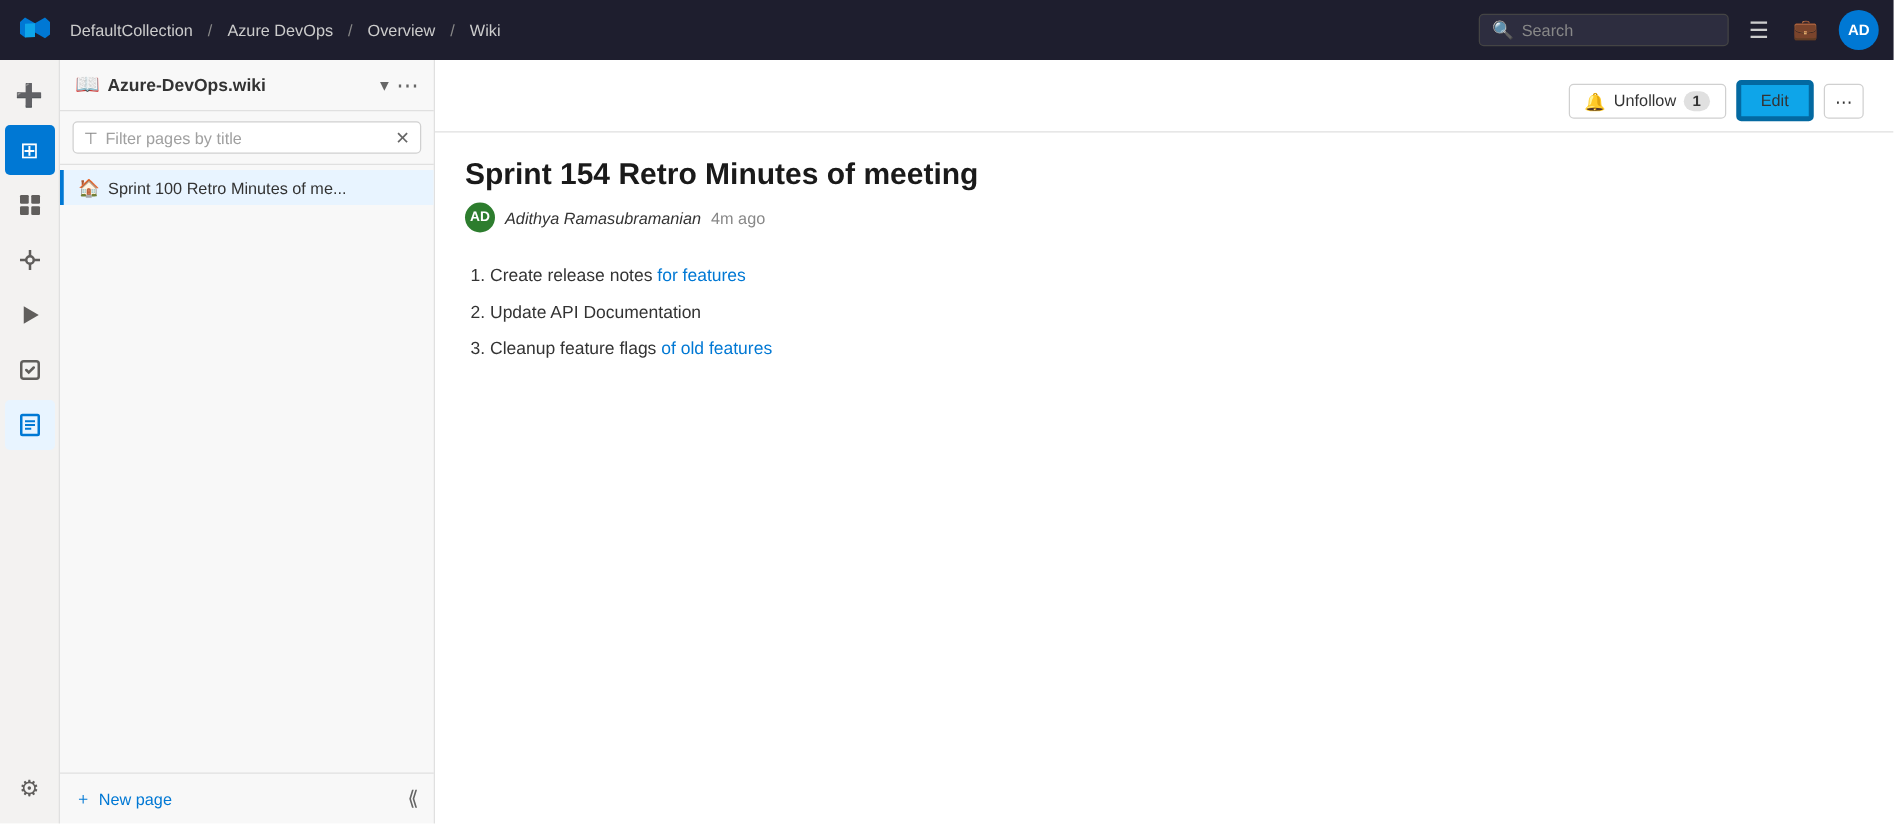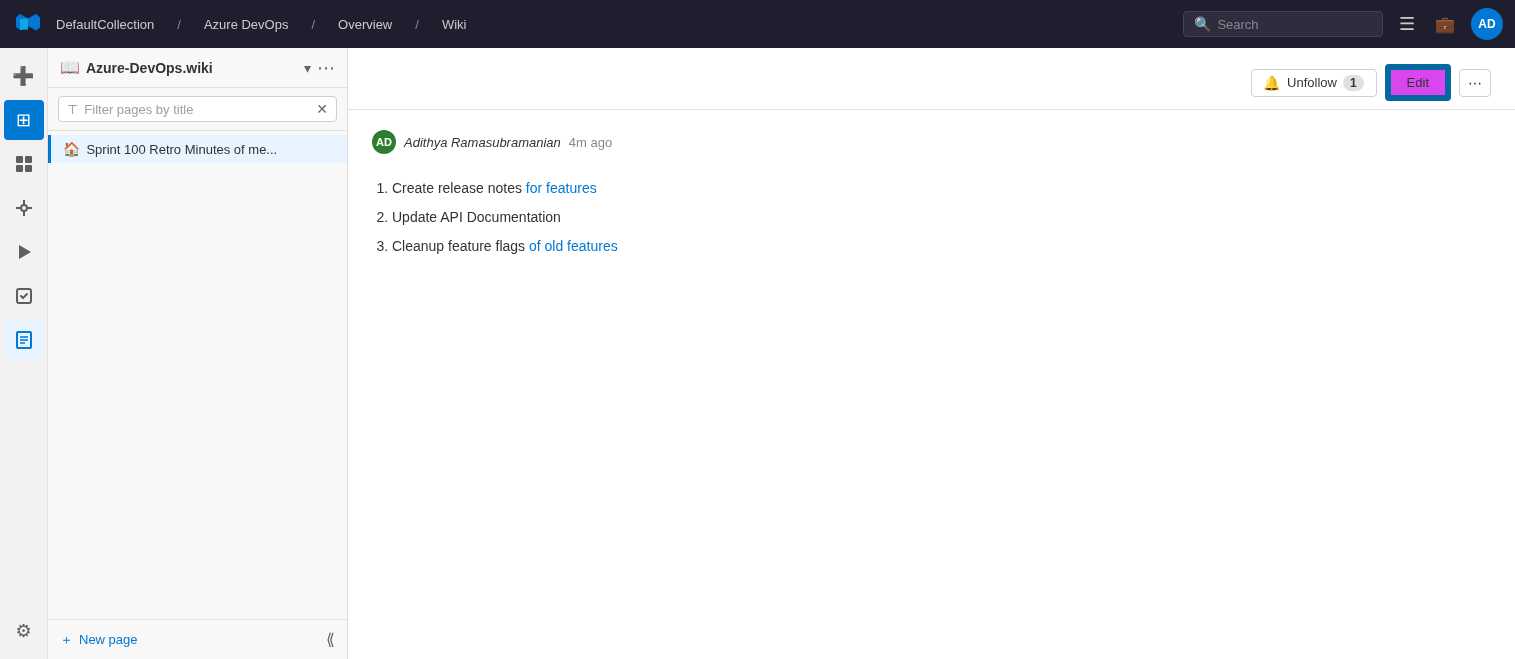--- a/index.html
+++ b/index.html
@@ -20,21 +20,21 @@
       height: 32px;
       margin-right: 12px;
       display: flex;
       align-items: center;
       justify-content: center;
     }
     .topbar-logo svg { width: 24px; height: 24px; }
     .breadcrumb {
       display: flex;
       align-items: center;
-      gap: 23px;
+      gap: 12px;
       color: #ccc;
       font-size: 13px;
       flex: 1;
     }
     .breadcrumb a { color: #ccc; text-decoration: none; cursor: pointer; }
     .breadcrumb-sep { color: #888; }
     .topbar-right {
       display: flex;
       align-items: center;
       gap: 12px;
@@ -251,23 +251,23 @@
     }
     .follow-count {
       background: #e0e0e0;
       border-radius: 10px;
       padding: 1px 7px;
       font-size: 12px;
       font-weight: 600;
     }
     .edit-btn {
       padding: 5px 16px;
-      border: 6px solid #0369a1;
-      border-radius: 4px;
-      background: #d946ef;
+      border: 4px solid #0369a1;
+      border-radius: 4px;
+      background: #0ea5e9;
       font-size: 13px;
       color: #333;
       cursor: pointer;
     }
     .more-btn {
       padding: 5px 8px;
       border: 1px solid #d0d0d0;
       border-radius: 4px;
       background: #fff;
       font-size: 14px;
@@ -430,20 +430,21 @@
         <button class="unfollow-btn">
           <span style="font-size:14px;">🔔</span>
           <span>Unfollow</span>
           <span class="follow-count">1</span>
         </button>
         <button class="edit-btn">Edit</button>
         <button class="more-btn">⋯</button>
       </div>
     </div>
     <div class="content-body">
+      <h1 class="page-title">Sprint 154 Retro Minutes of meeting</h1>
       <div class="page-meta">
         <div class="meta-avatar">AD</div>
         <span class="meta-author">Adithya Ramasubramanian</span>
         <span class="meta-time">4m ago</span>
       </div>
       <ol class="action-list">
         <li>
           Create release notes <span class="link-text">for features</span>
         </li>
         <li>

